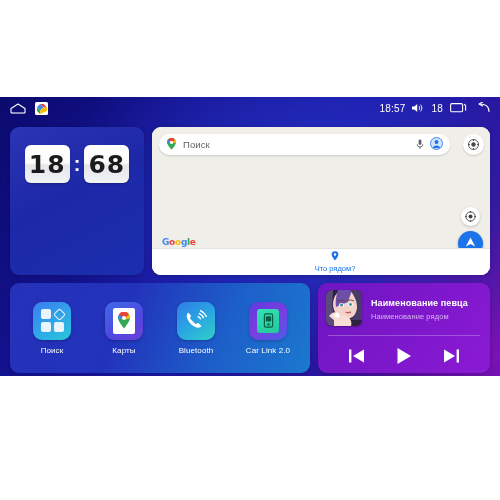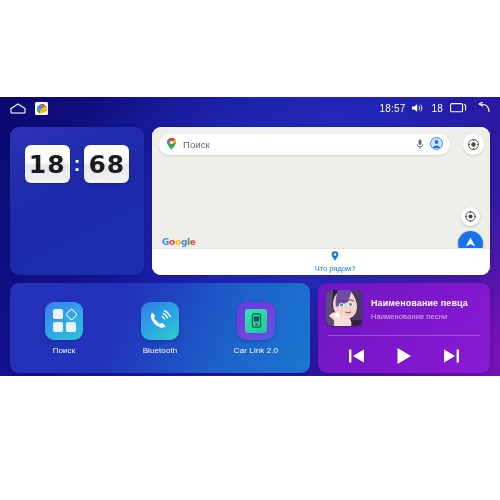--- a/index.html
+++ b/index.html
@@ -478,20 +478,34 @@
         <div class="menu-grid">
           <div class="menu-sq"></div>
           <div class="menu-dia"></div>
           <div class="menu-sq"></div>
           <div class="menu-sq"></div>
         </div>
       </div>
       <div class="app-label">Поиск</div>
     </div>
 
+    <div class="app">
+      <div class="app-icon ic-maps">
+        <div class="maps-tile">
+          <svg width="14" height="17" viewBox="0 0 14 17">
+            <path d="M7 16.5 C7 16.5 1 9.2 1 6 A6 6 0 0 1 13 6 C13 9.2 7 16.5 7 16.5 Z" fill="#34a853"></path>
+            <path d="M2 2.2 A6 6 0 0 1 12 2.2 L7 7.4 Z" fill="#ea4335"></path>
+            <path d="M12 2.2 A6 6 0 0 1 12.9 6.6 L7 7.4 Z" fill="#fbbc05"></path>
+            <path d="M1.1 6.6 A6 6 0 0 1 2 2.2 L7 7.4 Z" fill="#4285f4"></path>
+            <circle cx="7" cy="6" r="2.1" fill="#ffffff"></circle>
+          </svg>
+        </div>
+      </div>
+      <div class="app-label">Карты</div>
+    </div>
 
 
     <div class="app">
       <div class="app-icon ic-bt">
         <svg width="24" height="22" viewBox="0 0 24 22">
           <path d="M4.2 2.4 C3 3.6 2.4 5.2 3 7.4 C4.2 11.8 8.2 16 12.6 17.4 C14.8 18 16.4 17.4 17.6 16.2 L14.4 13 L11.6 14 L6 8.4 L7 5.6 Z" fill="#ffffff"></path>
           <path d="M14.2 6.6 A4.6 4.6 0 0 1 16.4 8.8" fill="none" stroke="#ffffff" stroke-width="1.5" stroke-linecap="round"></path>
           <path d="M15.4 3.6 A8 8 0 0 1 19.4 7.6" fill="none" stroke="#ffffff" stroke-width="1.5" stroke-linecap="round"></path>
           <path d="M16.6 0.8 A11.3 11.3 0 0 1 22.2 6.4" fill="none" stroke="#ffffff" stroke-width="1.5" stroke-linecap="round"></path>
         </svg>
@@ -531,21 +545,21 @@
           <path d="M11 11 Q15.5 9 19 11" fill="none" stroke="#6b4430" stroke-width="0.9"></path>
           <path d="M21.5 10.5 Q25 9 28 11" fill="none" stroke="#6b4430" stroke-width="0.9"></path>
           <path d="M19.5 22 Q22 23.5 25 22" fill="none" stroke="#c0625e" stroke-width="1.4"></path>
           <path d="M8 30 C12 25 18 24 22 27 C25 29 26 33 25 36 L8 36 Z" fill="#f7ddd3"></path>
           <path d="M3 26 C6 22 10 21 13 24 L9 31 Z" fill="#f7ddd3"></path>
           <circle cx="11" cy="25" r="2.6" fill="#ffffff"></circle>
         </svg>
       </div>
       <div id="track-meta">
         <div id="track-title">Наименование певца</div>
-        <div id="track-artist">Наименование песни</div>
+        <div id="track-artist">Наименование рядом</div>
       </div>
     </div>
     <div id="player-divider"></div>
     <div id="player-controls">
       <span class="ctrl">
         <svg width="17" height="16" viewBox="0 0 17 16">
           <rect x="1" y="1.5" width="2.4" height="13" fill="#ffffff"></rect>
           <path d="M16 1.5 L16 14.5 L5 8 Z" fill="#ffffff"></path>
         </svg>
       </span>

